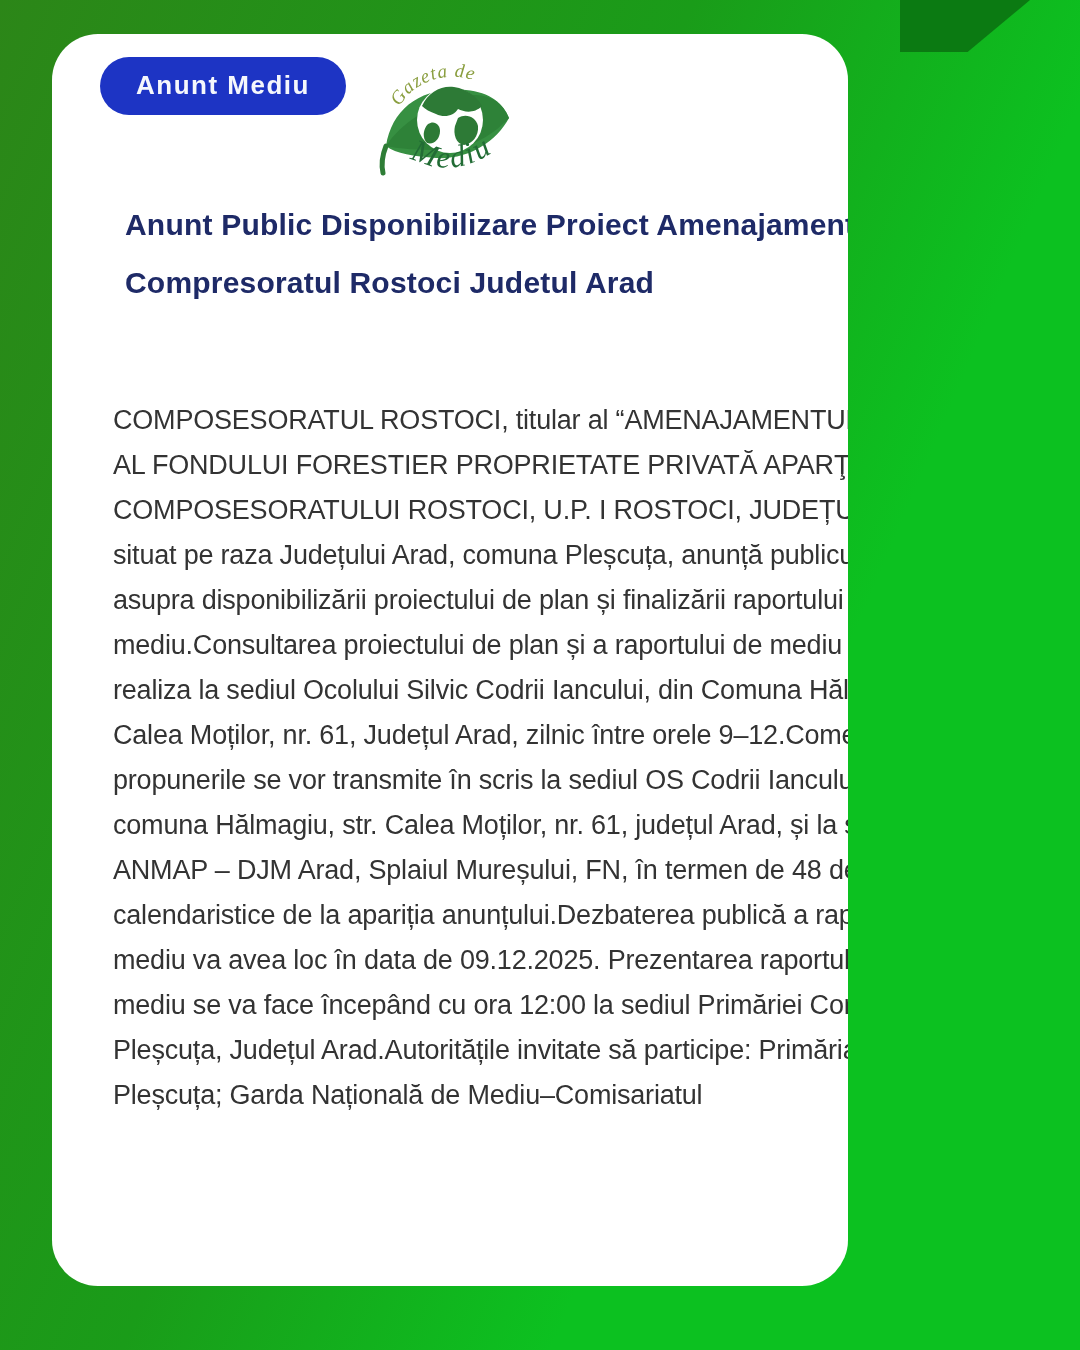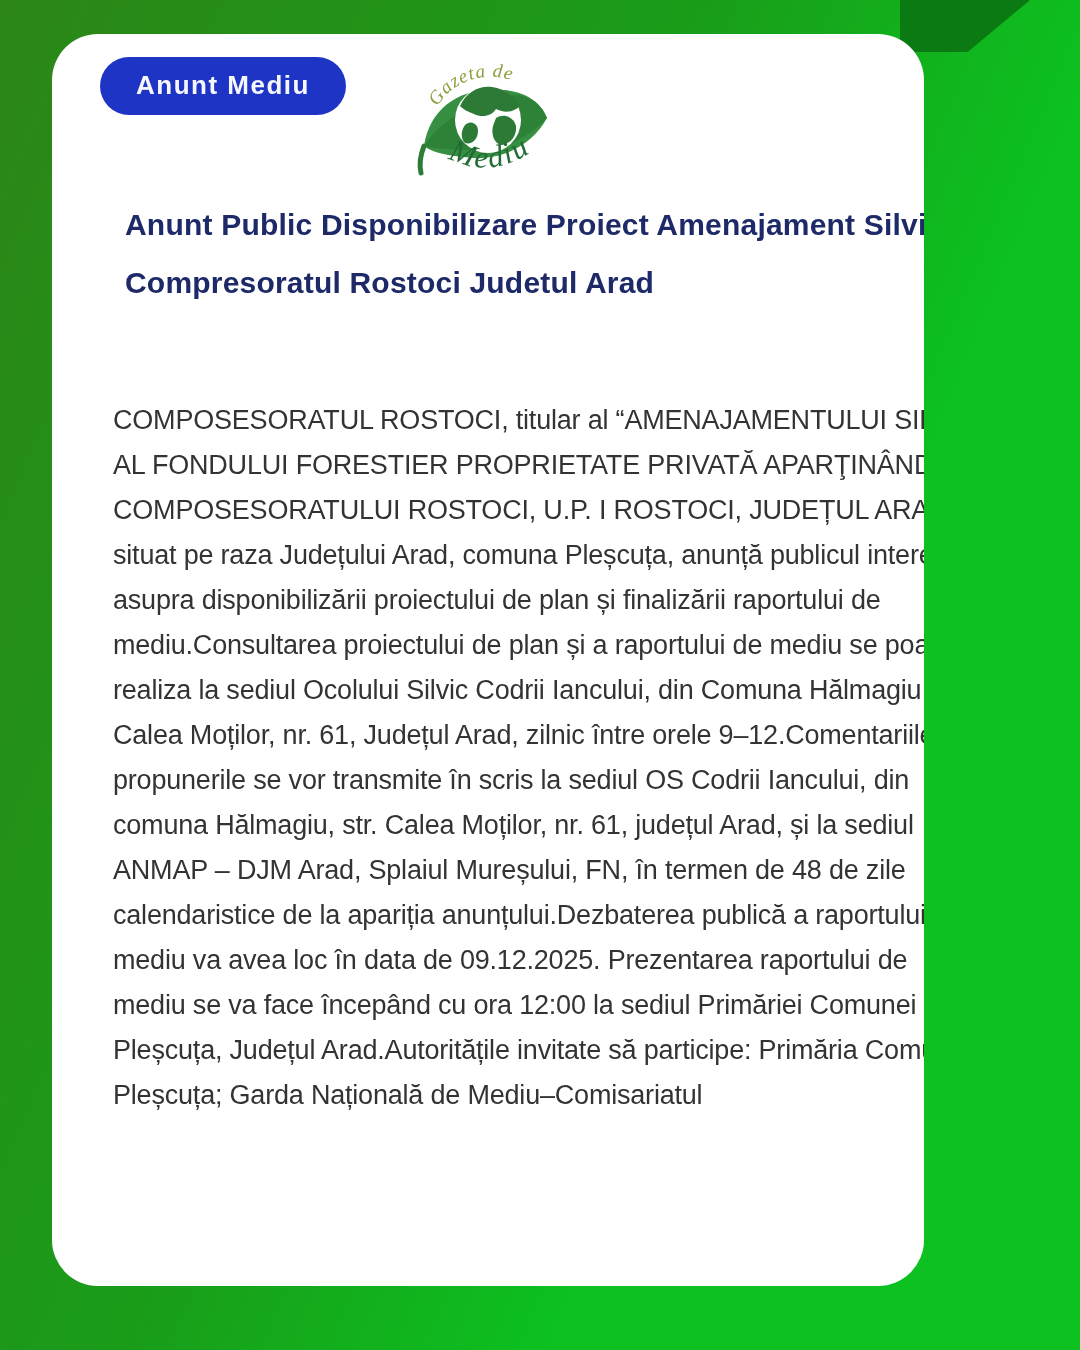--- a/index.html
+++ b/index.html
@@ -12,21 +12,21 @@
     font-family: "Liberation Sans", sans-serif;
   }
   .corner-accent {
     position: absolute; top: 0; right: 50px;
     width: 130px; height: 52px;
     background: #0b7a12;
     clip-path: polygon(0 0, 100% 0, 52% 100%, 0 100%);
   }
   .card {
     position: absolute; left: 52px; top: 34px;
-    width: 872px; height: 1252px;
+    width: 796px; height: 1252px;
     background: #ffffff;
     border-radius: 46px;
     overflow: hidden;
   }
   .badge {
     position: absolute; left: 48px; top: 23px;
     background: #1d34c4;
     color: #f5f7fc;
     font-size: 26px;
     font-weight: bold;

